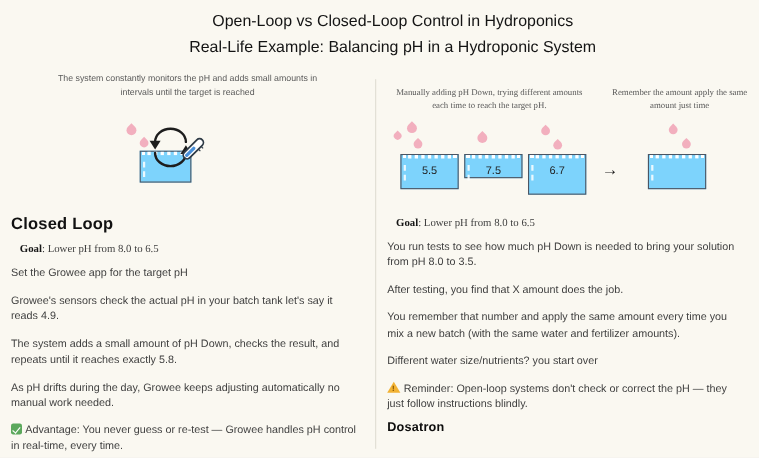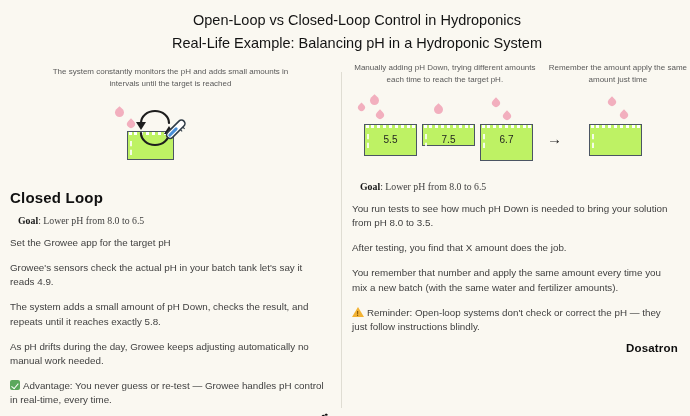--- a/index.html
+++ b/index.html
@@ -10,30 +10,30 @@
   }
   .title { position:absolute; top:9px; left:12px; width:100%; text-align:center;
            font-weight:normal; color:#141414; font-size:14.5px; line-height:1.6; }
   .divider { position:absolute; left:341px; top:72px; width:1px; height:336px; background:#DFDDD3; }
 
   .col { position:absolute; top:62px; }
   .col-left { left:0; width:341px; }
   .col-right { left:342px; width:348px; }
 
   .caption { font-size:8px; color:#5a5a5a; text-align:center; line-height:1.55; }
-  .col-left .caption { margin:4px 42px 2px; }
-  .captions-row { display:flex; margin-top:0; }
+  .col-left .caption { margin:4px 42px 8px; }
+  .captions-row { display:flex; margin-top:16px;font-family:Liberation Serif, serif; }
   .caption-a { width:188px; margin-left:10px; }
   .caption-b { width:146px; margin-left:8px; }
 
   .illu { position:relative; height:96px; }
   .tanks-row { position:relative; height:94px; }
 
   .tank {
-    position:absolute; background:#bef264; border:1.6px solid #4B5563;
+    position:absolute; background:#7dd3fc; border:1.6px solid #4B5563;
   }
   .tank::before { content:""; position:absolute; top:0; left:1px; right:1px; border-top:3px dotted #fff; }
   .tank::after  { content:""; position:absolute; left:2px; top:9px; height:14px; border-left:2px dashed #fff; opacity:.85; }
   .tank .reading { position:relative; z-index:2; display:block; text-align:center; margin-top:9px;
                    font-size:10px; color:#1f1f1f; }
 
   .drop { position:absolute; background:#F2AFBE; border-radius:0 50% 50% 50%;
           transform:rotate(45deg); }
   .drop-9 { width:9px; height:9px; }
   .drop-8 { width:8px; height:8px; }
@@ -50,21 +50,21 @@
 
   .check-icon { display:inline-block; width:10px; height:10px; background:#5BA85C; border-radius:2px;
                 position:relative; vertical-align:-1px; margin-right:3px; }
   .check-icon::after { content:""; position:absolute; left:3px; top:1.6px; width:3.4px; height:5.6px;
                        border-right:1.6px solid #fff; border-bottom:1.6px solid #fff; transform:rotate(40deg); }
   .warn-icon { display:inline-block; width:0; height:0; border-left:6px solid transparent;
                border-right:6px solid transparent; border-bottom:10px solid #F2B233;
                margin-right:3px; vertical-align:-1px; position:relative; }
   .warn-icon .bang { position:absolute; left:-1.6px; top:2px; font-size:7px; font-weight:bold; color:#7a4d00; }
 
-  .logo-row { text-align:right; margin-top:2px; }
+  .logo-row { text-align:left; margin-top:2px; }
   .brand { font-weight:bold; font-size:11px; color:#0e0e0e; letter-spacing:.2px; position:relative; }
   .sprout { position:relative; top:-5px; left:0px; }
 </style>
 </head>
 <body>
 
 <div class="poster">
 
   <div class="title">
     <div>Open-Loop vs Closed-Loop Control in Hydroponics</div>
@@ -152,20 +152,21 @@
       <div class="tank" style="left:247px; top:37px; width:53px; height:32px;"></div>
     </div>
 
     <div class="content">
       <div class="goal-line">
         <b>Goal</b><span>: Lower pH from 8.0 to 6.5</span>
       </div>
       <p>You run tests to see how much pH Down is needed to bring your solution from pH 8.0 to 3.5.</p>
       <p>After testing, you find that X amount does the job.</p>
       <p>You remember that number and apply the same amount every time you mix a new batch (with the same water and fertilizer amounts).</p>
+      <p>Different water size/nutrients? you start over</p>
       <div class="note">
         <span class="warn-icon"><span class="bang">!</span></span><span>Reminder: Open-loop systems don't check or correct the pH — they just follow instructions blindly.</span>
       </div>
       <div class="logo-row">
         <span class="brand" style="font-size:11.5px;">Dosatron</span>
       </div>
     </div>
   </div>
 
 </div>

